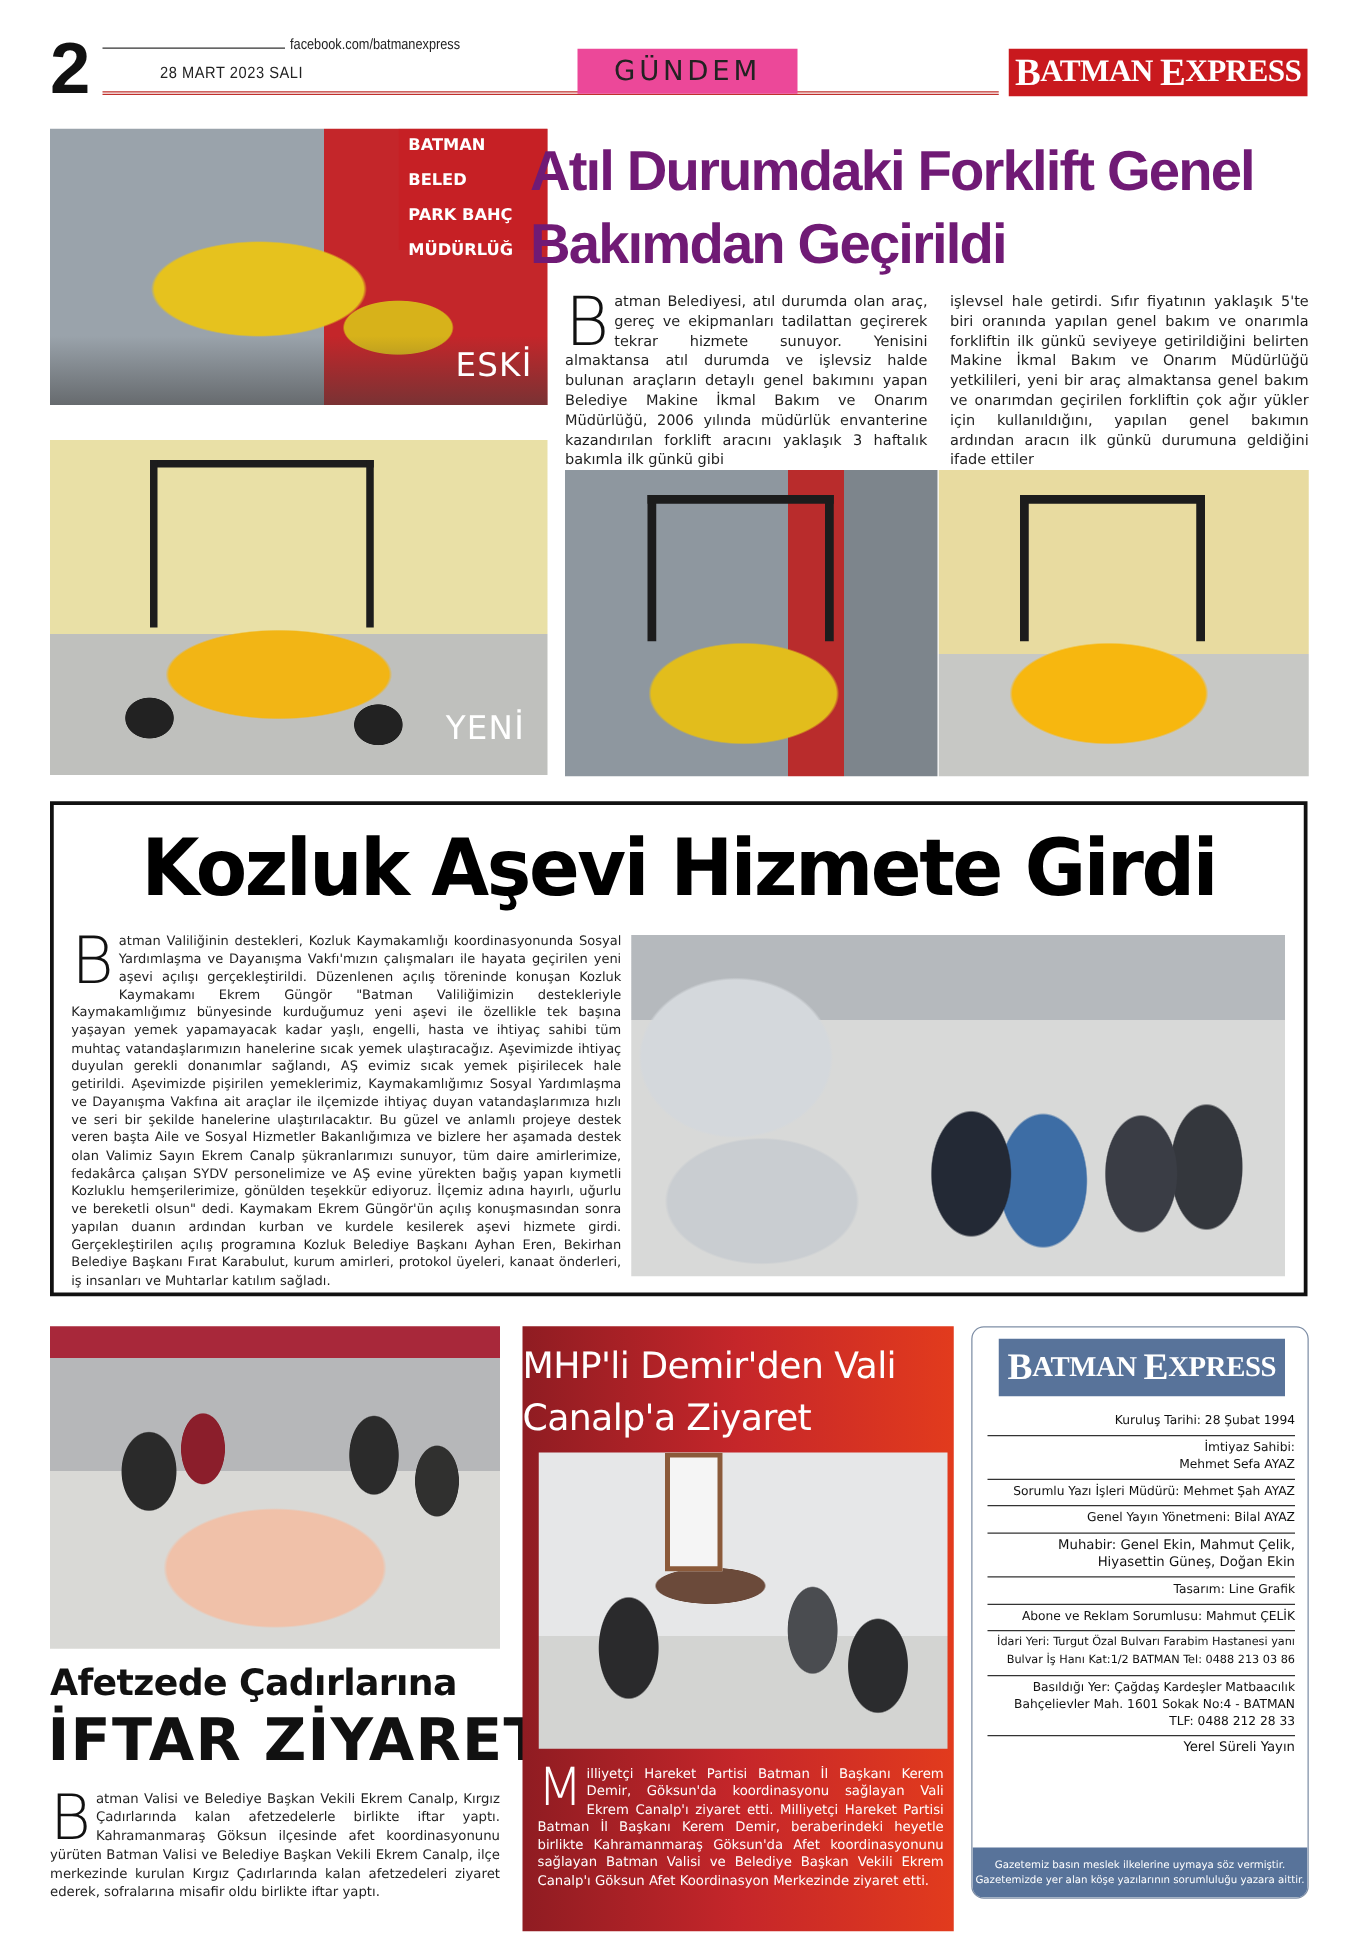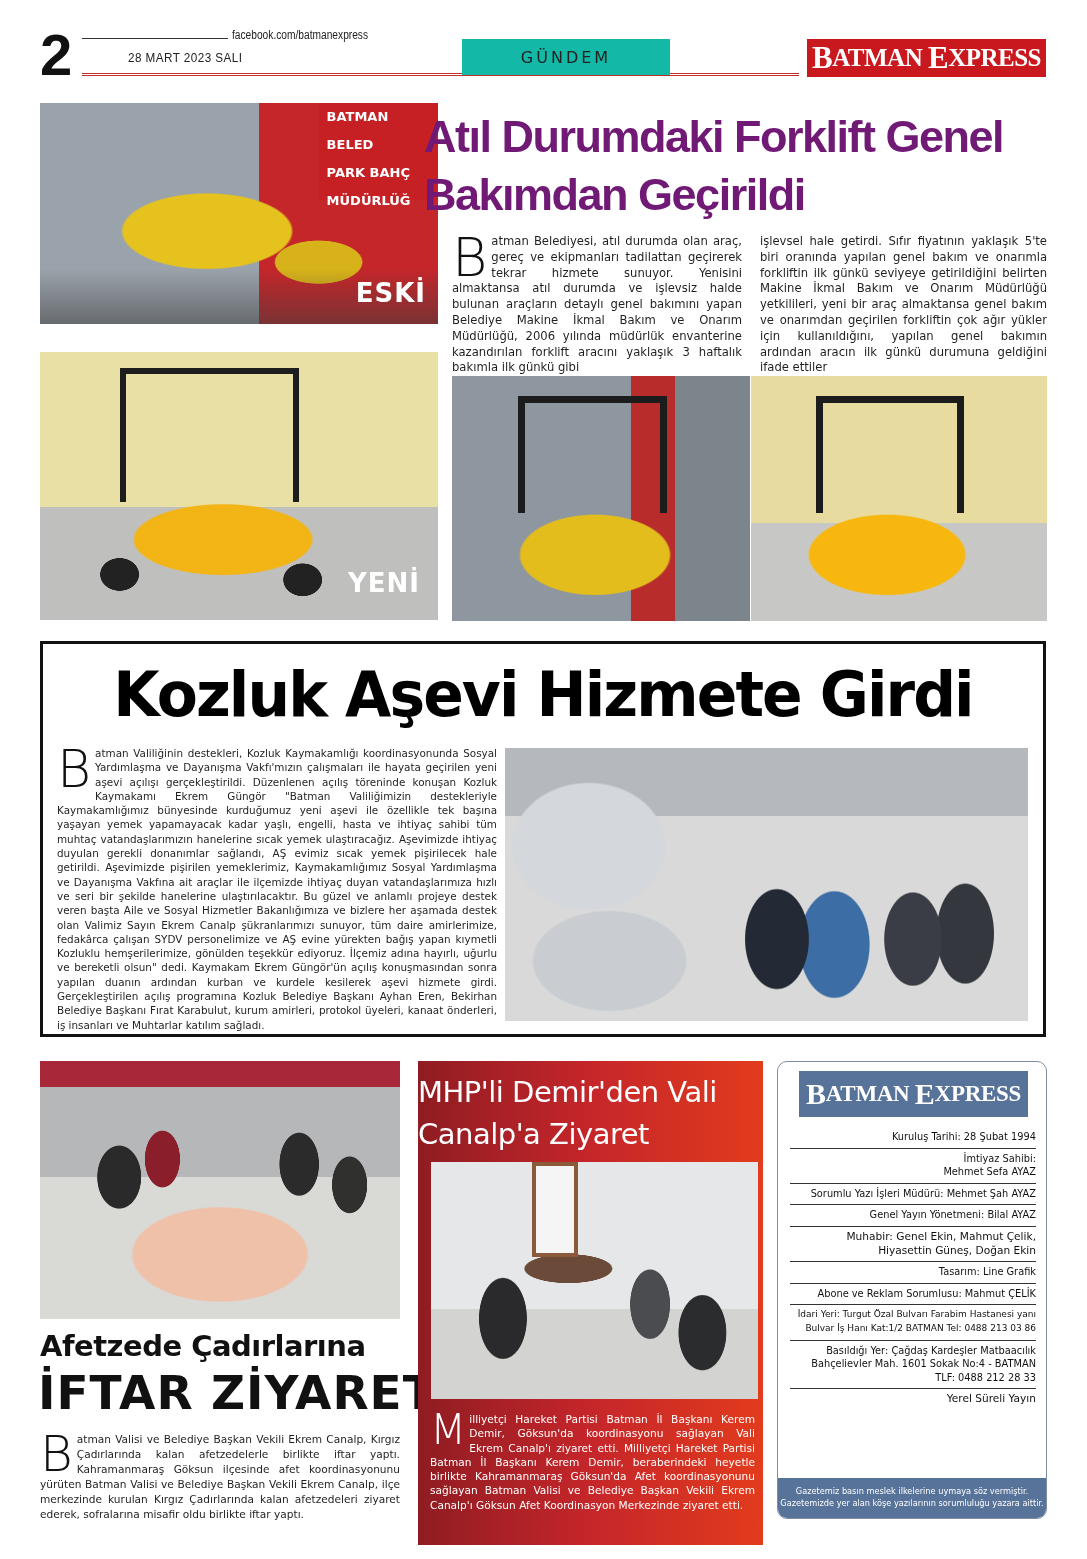--- a/index.html
+++ b/index.html
@@ -5,27 +5,27 @@
   * { box-sizing: border-box; margin: 0; padding: 0; }
   html, body { width: 1087px; height: 1559px; background: #ffffff; overflow: hidden; }
   body { position: relative; font-family: "Liberation Sans", sans-serif; color: #1a1a1a; }
 
   
   .pg-num { position: absolute; left: 40px; top: 26px; font-family: "Liberation Sans", sans-serif; font-weight: 700; font-size: 58px; line-height: 58px; color: #111; letter-spacing: -2px; }
   .fb-line { position: absolute; left: 82px; top: 38px; width: 146px; border-top: 1px solid #333; }
   .fb-text { position: absolute; left: 232px; top: 28px; font-size: 12px; color: #222; font-family: "Liberation Sans", sans-serif; transform: scaleX(0.85); transform-origin: left; }
   .date-text { position: absolute; left: 128px; top: 50px; font-size: 13px; color: #222; letter-spacing: 0.5px; transform: scaleX(0.9); transform-origin: left; }
   .hdr-rule { position: absolute; left: 82px; top: 73px; width: 717px; height: 3px; border-top: 1px solid #c0302c; border-bottom: 1px solid #c0302c; }
-  .section-tab { position: absolute; left: 462px; top: 39px; width: 208px; height: 36px; background: #14b8a6; display: flex; align-items: center; justify-content: center; font-size: 16px; letter-spacing: 3px; color: #222; font-family: "DejaVu Sans", sans-serif; }
+  .section-tab { position: absolute; left: 462px; top: 39px; width: 176px; height: 36px; background: #ec4899; display: flex; align-items: center; justify-content: center; font-size: 22px; letter-spacing: 3px; color: #222; font-family: "DejaVu Sans", sans-serif; }
   .logo-red { position: absolute; left: 807px; top: 39px; width: 239px; height: 38px; background: #c9191e; color: #fff; display: flex; align-items: center; justify-content: center; font-family: "Liberation Serif", serif; font-weight: 700; font-size: 25px; letter-spacing: -0.5px; }
   .logo-red .big { font-size: 31px; }
 
   
   .photo { position: absolute; overflow: hidden; }
-  .photo .lbl { position: absolute; color: #fff; font-size: 26px; font-family: "DejaVu Sans", sans-serif; font-weight: 700; letter-spacing: 1px; }
+  .photo .lbl { position: absolute; color: #fff; font-size: 26px; font-family: "DejaVu Sans", sans-serif; font-weight: 400; letter-spacing: 1px; }
   .ph-eski { left: 40px; top: 103px; width: 398px; height: 221px;
     background:
       linear-gradient(180deg, rgba(0,0,0,0) 75%, rgba(60,60,60,0.55) 100%),
       radial-gradient(ellipse 35% 28% at 42% 58%, #e6c21e 0 60%, transparent 62%),
       radial-gradient(ellipse 18% 16% at 70% 72%, #d7b21a 0 60%, transparent 62%),
       linear-gradient(90deg, #9aa3ab 0 55%, #c4262a 55% 100%);
   }
   .ph-eski .banner { position: absolute; right: 0; top: 0; width: 30%; height: 44%; background: #c62025; color: #fff; font-weight: 700; font-size: 13px; line-height: 28px; padding-left: 8px; font-family: "DejaVu Sans", sans-serif; }
   .ph-yeni { left: 40px; top: 352px; width: 398px; height: 268px;
     background:

